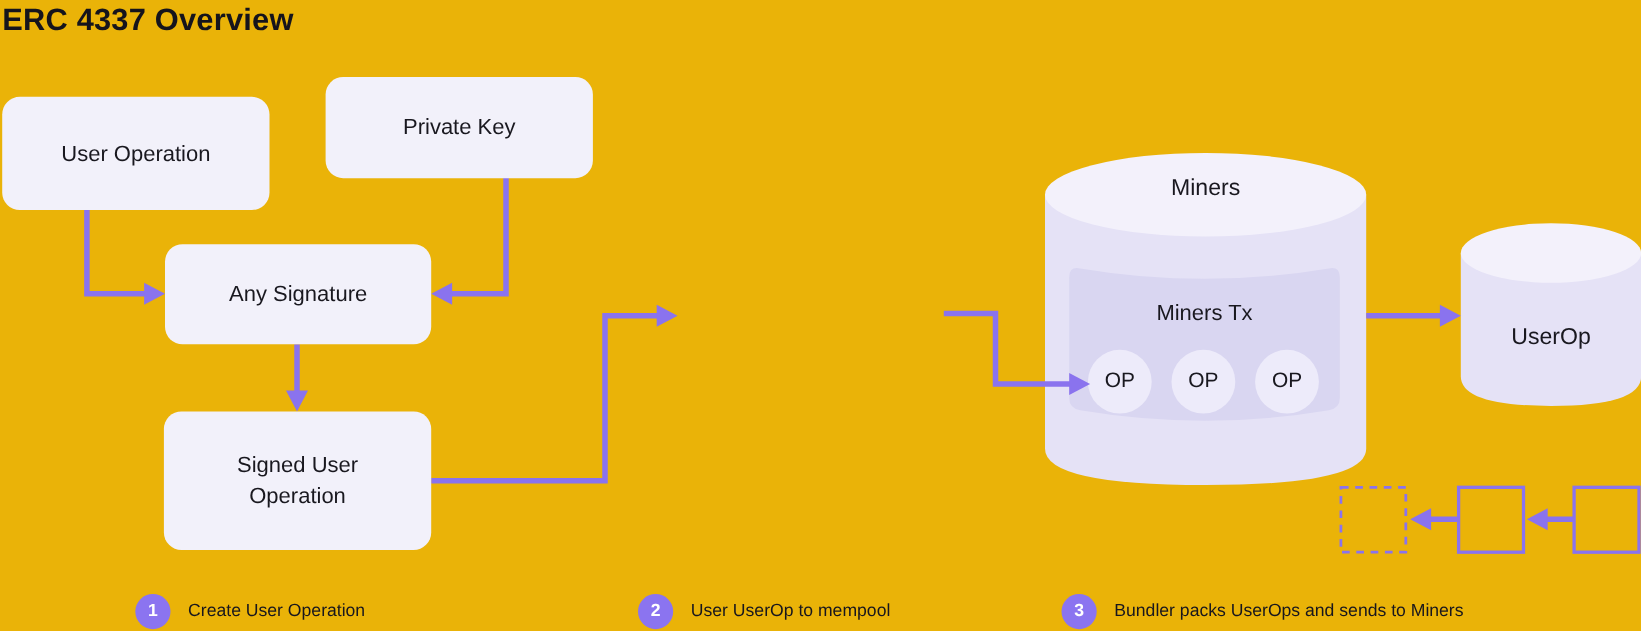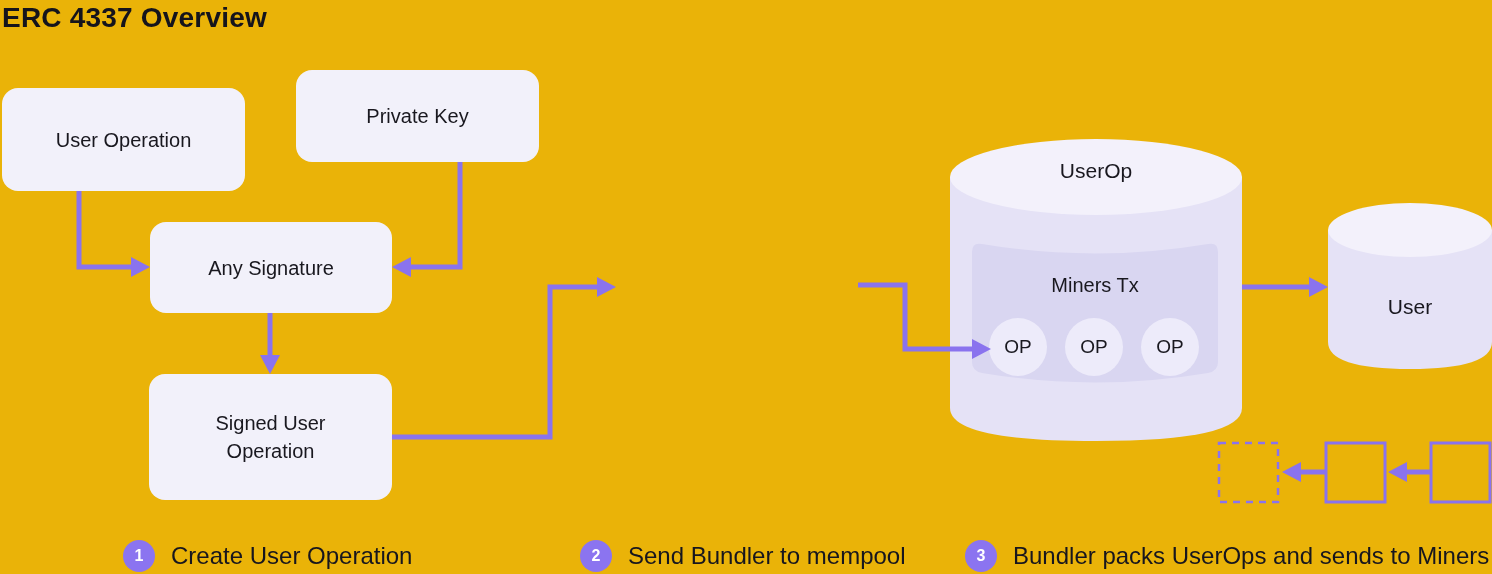--- a/index.html
+++ b/index.html
@@ -20,21 +20,21 @@
   .cyl-label {
     position:absolute; display:flex; align-items:center; justify-content:center;
     text-align:center; color:#19181f;
   }
   .legend-item { position:absolute; display:flex; align-items:center; gap:16px; height:32px; }
   .legend-dot {
     width:32px; height:32px; border-radius:50%; background:#8b74f0; color:#ffffff;
     display:flex; align-items:center; justify-content:center;
     font-size:16px; font-weight:700; flex:0 0 auto;
   }
-  .legend-label { font-size:24px; font-weight:500; color:#17161e; white-space:nowrap; }
+  .legend-label { font-size:16px; font-weight:500; color:#17161e; white-space:nowrap; }
 </style>
 </head>
 <body>
 
 <div class="canvas">
 
   <h1 class="page-title">ERC 4337 Overview</h1>
 
   <svg class="svg-layer" width="1492" height="574" viewBox="0 0 1492 574">
 
@@ -87,36 +87,36 @@
 
   <div class="node" style="left:149px; top:374px; width:243px; height:126px;">
     <span>Signed User Operation</span>
   </div>
 
   <div class="node" style="left:150px; top:222px; width:242px; height:91px;">
     <span>Any Signature</span>
   </div>
 
 
-  <div class="cyl-label" style="left:950px; top:156px; width:292px; height:30px; font-size:21px;">UserOp</div>
+  <div class="cyl-label" style="left:950px; top:156px; width:292px; height:30px; font-size:21px;">Miners</div>
 
   <div class="cyl-label" style="left:972px; top:271px; width:246px; height:28px; font-size:20px;">Miners Tx</div>
 
   <div class="cyl-label" style="left:989px; top:318px; width:58px; height:58px; font-size:19px;">OP</div>
   <div class="cyl-label" style="left:1065px; top:318px; width:58px; height:58px; font-size:19px;">OP</div>
   <div class="cyl-label" style="left:1141px; top:318px; width:58px; height:58px; font-size:19px;">OP</div>
 
-  <div class="cyl-label" style="left:1328px; top:292px; width:164px; height:30px; font-size:21px;">User</div>
+  <div class="cyl-label" style="left:1328px; top:292px; width:164px; height:30px; font-size:21px;">UserOp</div>
 
   <div class="legend-item" style="left:123px; top:540px;">
     <span class="legend-dot">1</span>
     <span class="legend-label">Create User Operation</span>
   </div>
   <div class="legend-item" style="left:580px; top:540px;">
     <span class="legend-dot">2</span>
-    <span class="legend-label">Send Bundler to mempool</span>
+    <span class="legend-label">User UserOp to mempool</span>
   </div>
   <div class="legend-item" style="left:965px; top:540px;">
     <span class="legend-dot">3</span>
     <span class="legend-label">Bundler packs UserOps and sends to Miners</span>
   </div>
 
 </div>
 
 </body></html>

